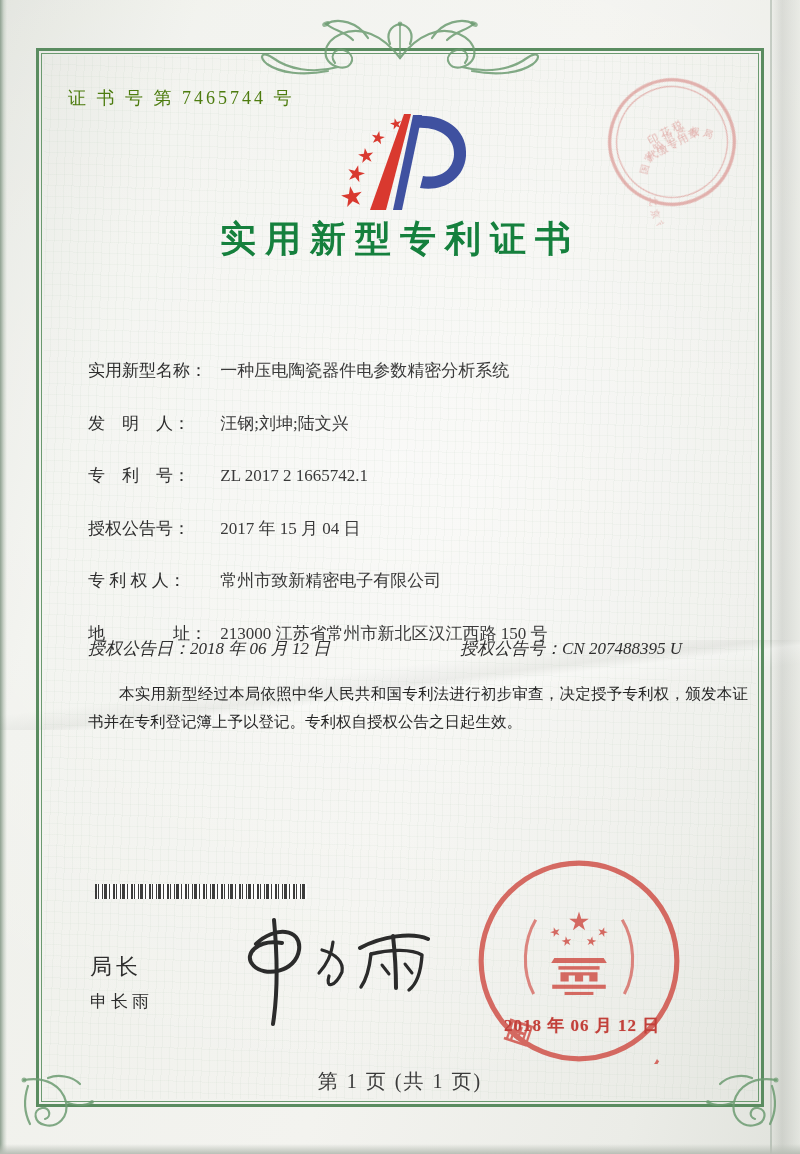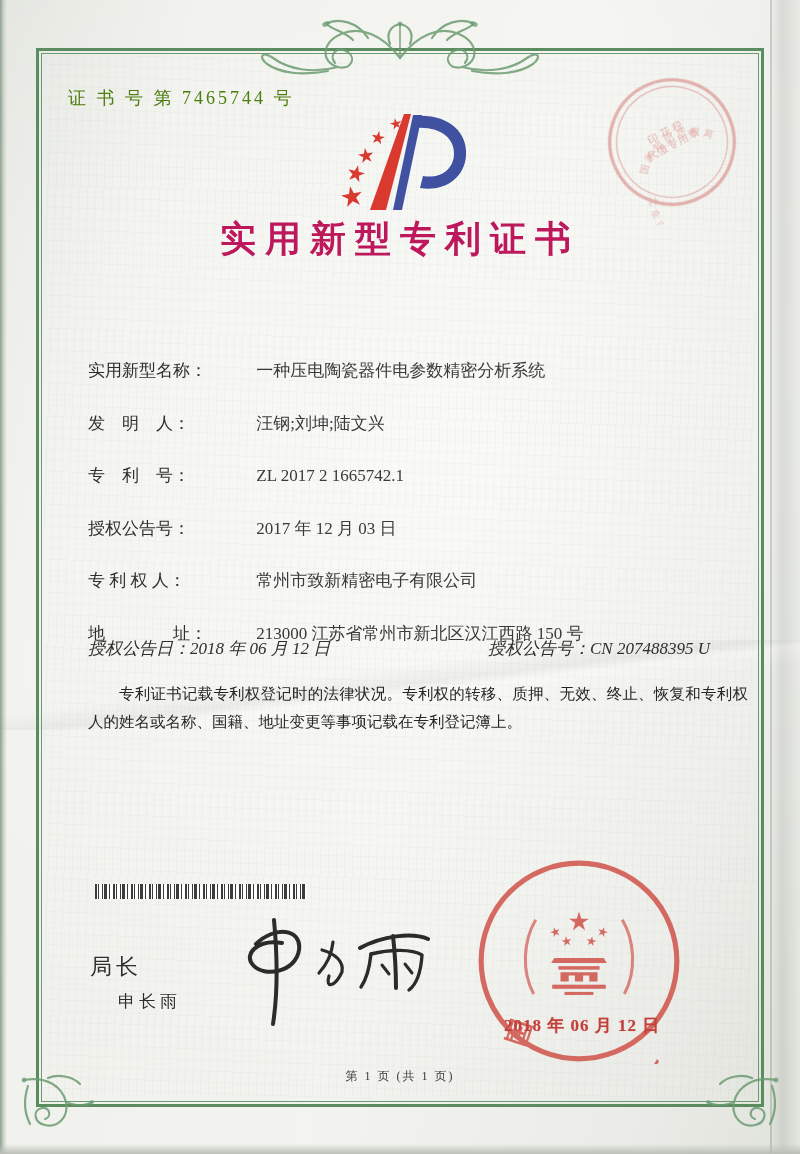--- a/index.html
+++ b/index.html
@@ -28,47 +28,47 @@
       repeating-linear-gradient(2deg,rgba(130,170,135,.05) 0 1px,rgba(0,0,0,0) 1px 11px);}
 
   .ornament-top{position:absolute;left:240px;top:14px;width:320px;height:68px;}
   .corner-orn{position:absolute;width:76px;height:62px;}
   .corner-orn.bl{left:18px;top:1072px;}
   .corner-orn.br{left:706px;top:1072px;transform:scale(-1,1);}
 
   .cert-no{position:absolute;left:68px;top:86px;font-size:18px;letter-spacing:3px;color:#4d7c0f;}
   .logo{position:absolute;left:312px;top:110px;width:176px;height:106px;}
   .doc-title{position:absolute;left:0;top:215px;width:800px;text-align:center;
-    font-size:36px;font-weight:bold;letter-spacing:9px;color:#be185d;}
+    font-size:36px;font-weight:bold;letter-spacing:9px;color:#15803d;}
 
   .field-row{position:absolute;left:88px;font-size:17px;color:#2e2e2e;white-space:nowrap;}
   .field-row .lbl{display:inline-block;min-width:128px;color:#2e2e2e;margin-top:31px;}
-  .field-row .val{color:#3a3a3a;margin-left:36px;}
+  .field-row .val{color:#3a3a3a;}
   .row0{top:328px}.row1{top:381px}.row2{top:433px}.row3{top:486px}.row4{top:538px}.row5{top:591px}
   .grant-row{position:absolute;left:88px;top:637px;width:660px;font-size:17px;color:#2e2e2e;white-space:nowrap;font-style:italic;}
-  .grant-no{position:absolute;left:372px;top:0;margin-left:28px;}
+  .grant-no{position:absolute;left:372px;top:0;}
 
   .body-text{position:absolute;left:88px;top:680px;width:660px;font-size:15.5px;line-height:27.5px;
     color:#262626;text-align:justify;}
   .body-text p{margin:0;text-indent:2em;}
 
   .barcode{position:absolute;left:95px;top:884px;width:212px;height:15px;opacity:.85;
     background:repeating-linear-gradient(90deg,
       #1c1c1c 0 2px,#fff 2px 3px,#1c1c1c 3px 4px,#fff 4px 7px,
       #1c1c1c 7px 8px,#fff 8px 9px,#1c1c1c 9px 12px,#fff 12px 14px,
       #1c1c1c 14px 15px,#fff 15px 18px);}
 
   .director-label{position:absolute;left:90px;top:952px;font-size:22px;letter-spacing:4px;color:#2e2e2e;}
-  .director-name{position:absolute;left:90px;top:990px;font-size:17px;letter-spacing:4px;color:#2e2e2e;margin-left:28px;}
+  .director-name{position:absolute;left:90px;top:990px;font-size:17px;letter-spacing:4px;color:#2e2e2e;}
   .signature{position:absolute;left:212px;top:912px;width:225px;height:118px;}
 
   .seal{position:absolute;left:476px;top:858px;width:206px;height:206px;opacity:.88;}
   .seal-date{position:absolute;left:504px;top:1014px;font-size:17px;color:#c2403a;letter-spacing:1px;
     font-weight:bold;text-shadow:0 0 1px rgba(194,64,58,.4);}
-  .footer-page{position:absolute;left:0;top:1068px;width:800px;text-align:center;font-size:12px;color:#3a3a3a;letter-spacing:2px;}
+  .footer-page{position:absolute;left:0;top:1068px;width:800px;text-align:center;font-size:20px;color:#3a3a3a;letter-spacing:2px;}
 
   .tax-stamp{position:absolute;left:604px;top:74px;width:136px;height:136px;
     transform:rotate(-28deg);opacity:.62;filter:blur(.4px);}
 </style>
 </head>
 <body>
 
 <div class="scan-edge-left"></div>
 <div class="scan-edge-right"></div>
 <div class="scan-line-right"></div>
@@ -157,40 +157,40 @@
 <div class="field-row row1">
   <span class="lbl">发　明　人：</span>
   <span class="val">汪钢;刘坤;陆文兴</span>
 </div>
 <div class="field-row row2">
   <span class="lbl">专　利　号：</span>
   <span class="val">ZL 2017 2 1665742.1</span>
 </div>
 <div class="field-row row3">
   <span class="lbl">授权公告号：</span>
-  <span class="val">2017 年 12 月 03 日</span>
+  <span class="val">2017 年 15 月 04 日</span>
 </div>
 <div class="field-row row4">
   <span class="lbl">专 利 权 人：</span>
   <span class="val">常州市致新精密电子有限公司</span>
 </div>
 <div class="field-row row5">
   <span class="lbl">地　　　　址：</span>
   <span class="val">213000 江苏省常州市新北区汉江西路 150 号</span>
 </div>
 
 <div class="grant-row">
   <span>授权公告日：</span><span>2018 年 06 月 12 日</span>
   <span class="grant-no">
     <span>授权公告号：</span><span>CN 207488395 U</span>
   </span>
 </div>
 
 <div class="body-text">
-  <p>专利证书记载专利权登记时的法律状况。专利权的转移、质押、无效、终止、恢复和专利权人的姓名或名称、国籍、地址变更等事项记载在专利登记簿上。</p>
+  <p>本实用新型经过本局依照中华人民共和国专利法进行初步审查，决定授予专利权，颁发本证书并在专利登记簿上予以登记。专利权自授权公告之日起生效。</p>
 </div>
 
 <div class="barcode"></div>
 
 <div class="director-label">局长</div>
 <div class="director-name">申长雨</div>
 
 <svg class="signature" viewBox="0 0 225 118">
   <g stroke="#1b1b1b" fill="none" stroke-width="4" stroke-linecap="round" stroke-linejoin="round" opacity=".92">
     <path d="M44,32 C62,14 90,16 87,38 C84,60 52,66 41,53 C31,42 46,27 70,31"></path>

